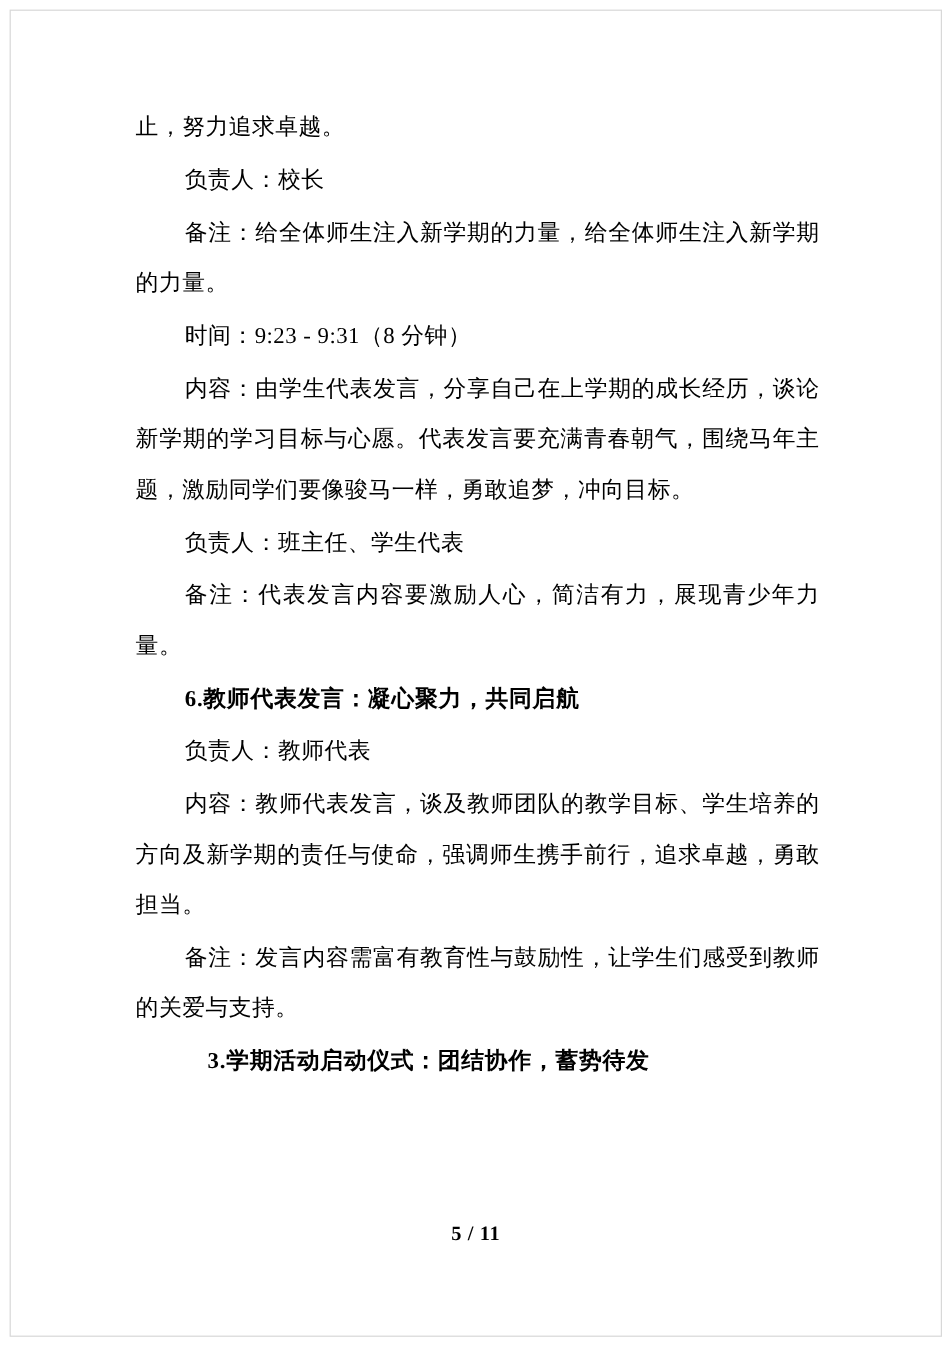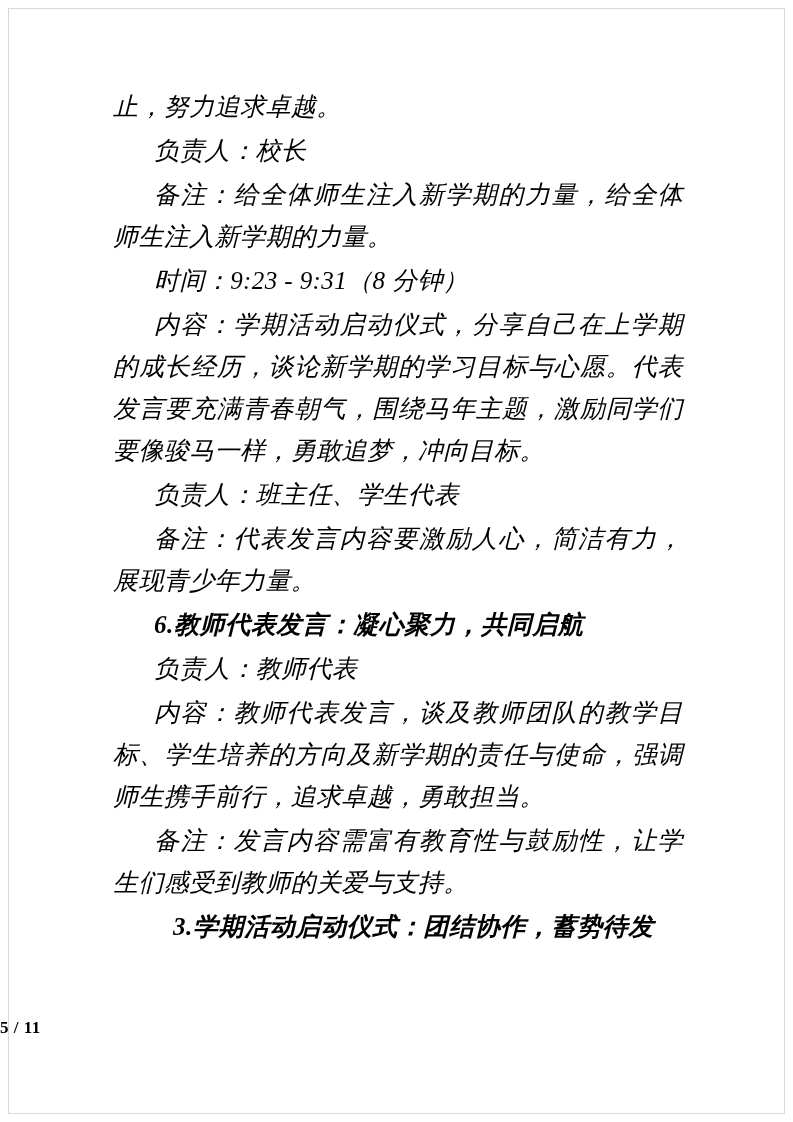--- a/index.html
+++ b/index.html
@@ -31,64 +31,63 @@
     pointer-events: none;
   }
   .content {
     position: absolute;
     left: 113px;
     top: 86px;
     width: 570px;
   }
   p {
     margin: 0 0 2px 0;
-    font-size: 25px;
+    font-size: 19px;
     line-height: 42px;
     text-align: justify;
     text-justify: inter-ideograph;
     letter-spacing: 0.4px;
-    font-style: italic;
   }
   p.indent {
     text-indent: 41px;
   }
   p.heading {
     font-weight: bold;
     text-indent: 41px;
     letter-spacing: 0.6px;
   }
   p.heading-center {
     font-weight: bold;
     text-indent: 60px;
     letter-spacing: 0.6px;
   }
   .pagenum {
     position: absolute;
     left: 0;
     top: 1018px;
     width: 793px;
-    text-align: left;
+    text-align: center;
     font-size: 17px;
     font-weight: bold;
     font-family: "Liberation Serif", "DejaVu Serif", serif;
     letter-spacing: 0.5px;
   }
 </style>
 </head>
 <body>
 
 <div class="page">
   <div class="page-border"></div>
 
   <div class="content">
     <p class="plain">止，努力追求卓越。</p>
     <p class="indent">负责人：校长</p>
     <p class="indent">备注：给全体师生注入新学期的力量，给全体师生注入新学期的力量。</p>
     <p class="indent">时间：9:23 - 9:31（8 分钟）</p>
-    <p class="indent">内容：学期活动启动仪式，分享自己在上学期的成长经历，谈论新学期的学习目标与心愿。代表发言要充满青春朝气，围绕马年主题，激励同学们要像骏马一样，勇敢追梦，冲向目标。</p>
+    <p class="indent">内容：由学生代表发言，分享自己在上学期的成长经历，谈论新学期的学习目标与心愿。代表发言要充满青春朝气，围绕马年主题，激励同学们要像骏马一样，勇敢追梦，冲向目标。</p>
     <p class="indent">负责人：班主任、学生代表</p>
     <p class="indent">备注：代表发言内容要激励人心，简洁有力，展现青少年力量。</p>
     <p class="heading">6.教师代表发言：凝心聚力，共同启航</p>
     <p class="indent">负责人：教师代表</p>
     <p class="indent">内容：教师代表发言，谈及教师团队的教学目标、学生培养的方向及新学期的责任与使命，强调师生携手前行，追求卓越，勇敢担当。</p>
     <p class="indent">备注：发言内容需富有教育性与鼓励性，让学生们感受到教师的关爱与支持。</p>
     <p class="heading-center">3.学期活动启动仪式：团结协作，蓄势待发</p>
   </div>
 
   <div class="pagenum">5 / 11</div>

